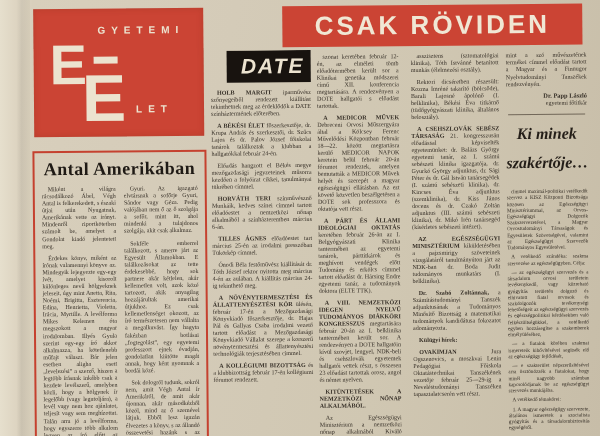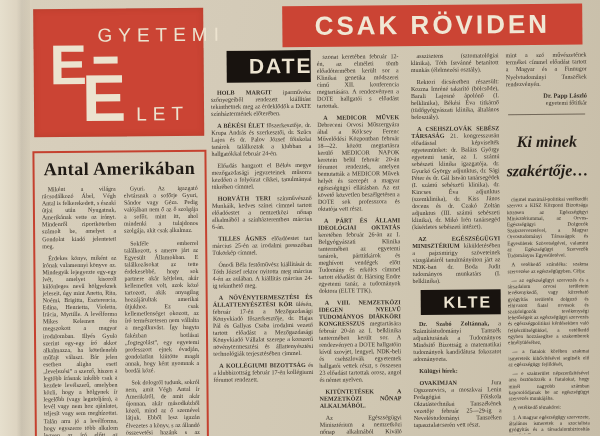--- a/index.html
+++ b/index.html
@@ -7,21 +7,21 @@
   .paper{position:absolute;inset:0;width:600px;height:436px;
     background:linear-gradient(100deg,#e4dcca 0%,#d8cfbc 5%,#d4cbb8 35%,#d0c7b2 65%,#c7bda8 100%);}
   .margin-strip{position:absolute;left:0;top:0;width:30px;height:436px;
     background:linear-gradient(90deg,#e6dfcd 0%,#ddd4c1 55%,rgba(0,0,0,0.06) 72%,#d5ccb8 100%);}
   .sheet{position:absolute;inset:0;transform:rotate(-0.5deg);transform-origin:50% 50%;color:#352e26;}
 
   
   .masthead{position:absolute;left:35px;top:7px;width:170px;height:128px;background:#cb4434;
     box-shadow:0 0 6px rgba(120,40,20,0.25) inset;}
   .m-word{position:absolute;color:#ece3cf;font-family:"Liberation Sans",sans-serif;
-    font-weight:normal;font-size:19px;letter-spacing:6px;}
+    font-weight:bold;font-size:10px;letter-spacing:6px;}
   .m-word.top{left:64px;top:16px;}
   .m-word.bottom{left:102px;top:95px;}
   .m-big{position:absolute;color:#ece3cf;font-family:"Liberation Sans",sans-serif;
     font-weight:bold;line-height:1;}
   .m-big.e1{left:16px;top:28px;font-size:56px;}
   .m-big.e2{left:48px;top:56px;font-size:66px;}
   .m-bar{position:absolute;left:60px;top:48px;width:24px;height:7px;background:#ece3cf;}
 
   
   .banner{position:absolute;left:284px;top:6px;width:300px;height:41px;background:#cb4434;
@@ -37,36 +37,36 @@
   .article-cols{column-count:2;column-gap:8px;font-size:6px;line-height:1.18;text-align:justify;}
 
   
   .col{position:absolute;overflow:hidden;}
   .col-date{left:212px;top:50px;width:100px;height:386px;}
   .col-c3{left:318px;top:54px;width:82px;height:382px;}
   .col-c4{left:412px;top:54px;width:88px;height:382px;}
   .col-c5{left:507px;top:54px;width:81px;height:382px;}
 
   .box-label{background:#18130f;color:#ece3d0;font-family:"Liberation Sans",sans-serif;
-    font-weight:bold;display:flex;align-items:center;justify-content:center;
-    letter-spacing:2px;padding-left:8px;}
+    font-weight:bold;font-style:italic;display:flex;align-items:center;justify-content:center;
+    letter-spacing:2px;}
   .box-date{margin:0 0 7px 16px;width:92px;height:32px;font-size:21px;}
   .box-klte{margin:5px 0 6px 8px;width:78px;height:25px;font-size:16px;}
 
   .news p, .article-cols p{margin:0 0 5px;text-indent:6px;}
   .news{font-size:6.1px;line-height:1.15;text-align:justify;}
   .lead{font-weight:bold;}
 
   
   .c5-intro{font-size:6px;line-height:1.2;text-align:justify;margin:0;}
   .signature{margin-top:4px;text-align:right;font-size:6.4px;line-height:1.25;}
   .signature .sig-name{font-weight:bold;display:block;}
   .signature .sig-role{display:block;font-size:6px;}
   .thin-rule{height:1px;background:rgba(40,30,20,0.55);margin:7px 2px 0;}
-  .feature-title{margin:13px 0 10px;text-align:center;font-weight:bold;font-style:italic;
+  .feature-title{margin:5px 0 10px;text-align:center;font-weight:bold;font-style:italic;
     font-size:16px;line-height:1.8;color:#241e18;}
   .feature-body{font-size:5.2px;line-height:1.2;text-align:justify;}
   .feature-body p{margin:0 0 3px;text-indent:4px;}
 </style>
 </head>
 <body>
 
 <div class="paper">
   <div class="margin-strip"></div>
   <div class="sheet">
@@ -121,23 +121,20 @@
         </div>
     </div>
 
     <div class="col col-c4">
       <div class="news">
           <p><span>asszisztens (sztomatológiai klinika), Tóth Istvánné betanított munkás (élelmezési osztály).</span></p>
           <p><span>Rektori dicséretben részesült: Kozma Imréné takarító (bölcsőde), Barali Lajosné ápolónő (I. belklinika), Békési Éva titkárnő (tüdőgyógyászati klinika, általános belosztály).</span></p>
           <p><span class="lead">A CSEHSZLOVÁK SEBÉSZ TÁRSASÁG </span><span>21. kongresszusán előadással képviselték egyetemünket: dr. Balázs György egyetemi tanár, az I. számú sebészeti klinika igazgatója, dr. Gyurkó György adjunktus, dr. Sági Péter és dr. Gál István tanársegédek (I. számú sebészeti klinika), dr. Kincses Éva adjunktus (szemklinika), dr. Kiss János docens és dr. Czakó Zoltán adjunktus (III. számú sebészeti klinika), dr. Mikó Irén tanársegéd (kísérletes sebészeti intézet).</span></p>
           <p><span class="lead">AZ EGÉSZSÉGÜGYI MINISZTÉRIUM </span><span>kiküldetésében a pajzsmirigy szöveteinek vizsgálatáról tanulmányúton járt az NDK-ban dr. Boda Judit tudományos munkatárs (I. belklinika).</span></p>
         </div>
-      <div class="box-label box-klte">
-        <span>KLTE</span>
-      </div>
       <div class="news">
           <p><span class="lead">Dr. Szabó Zoltánnak, </span><span>a Számítástudományi Tanszék adjunktusának a Tudományos Minősítő Bizottság a matematikai tudományok kandidátusa fokozatot adományozta.</span></p>
           <p><span class="lead">Külügyi hírek:</span></p>
           <p><span class="lead">OVAKIMJAN </span><span>Jura Ogszenovics, a moszkvai Lenin Pedagógiai Főiskola Oktatástechnikai Tanszékének vezetője február 25—29-ig a Neveléstudományi Tanszéken tapasztalatcserén vett részt.</span></p>
         </div>
     </div>
 
     <div class="col col-c5">
       <p class="c5-intro">mint a szó művészetének termékei címmel előadást tartott a Magyar és a Finnugor Nyelvtudományi Tanszékek rendezvényén.</p>
       <div class="signature">

